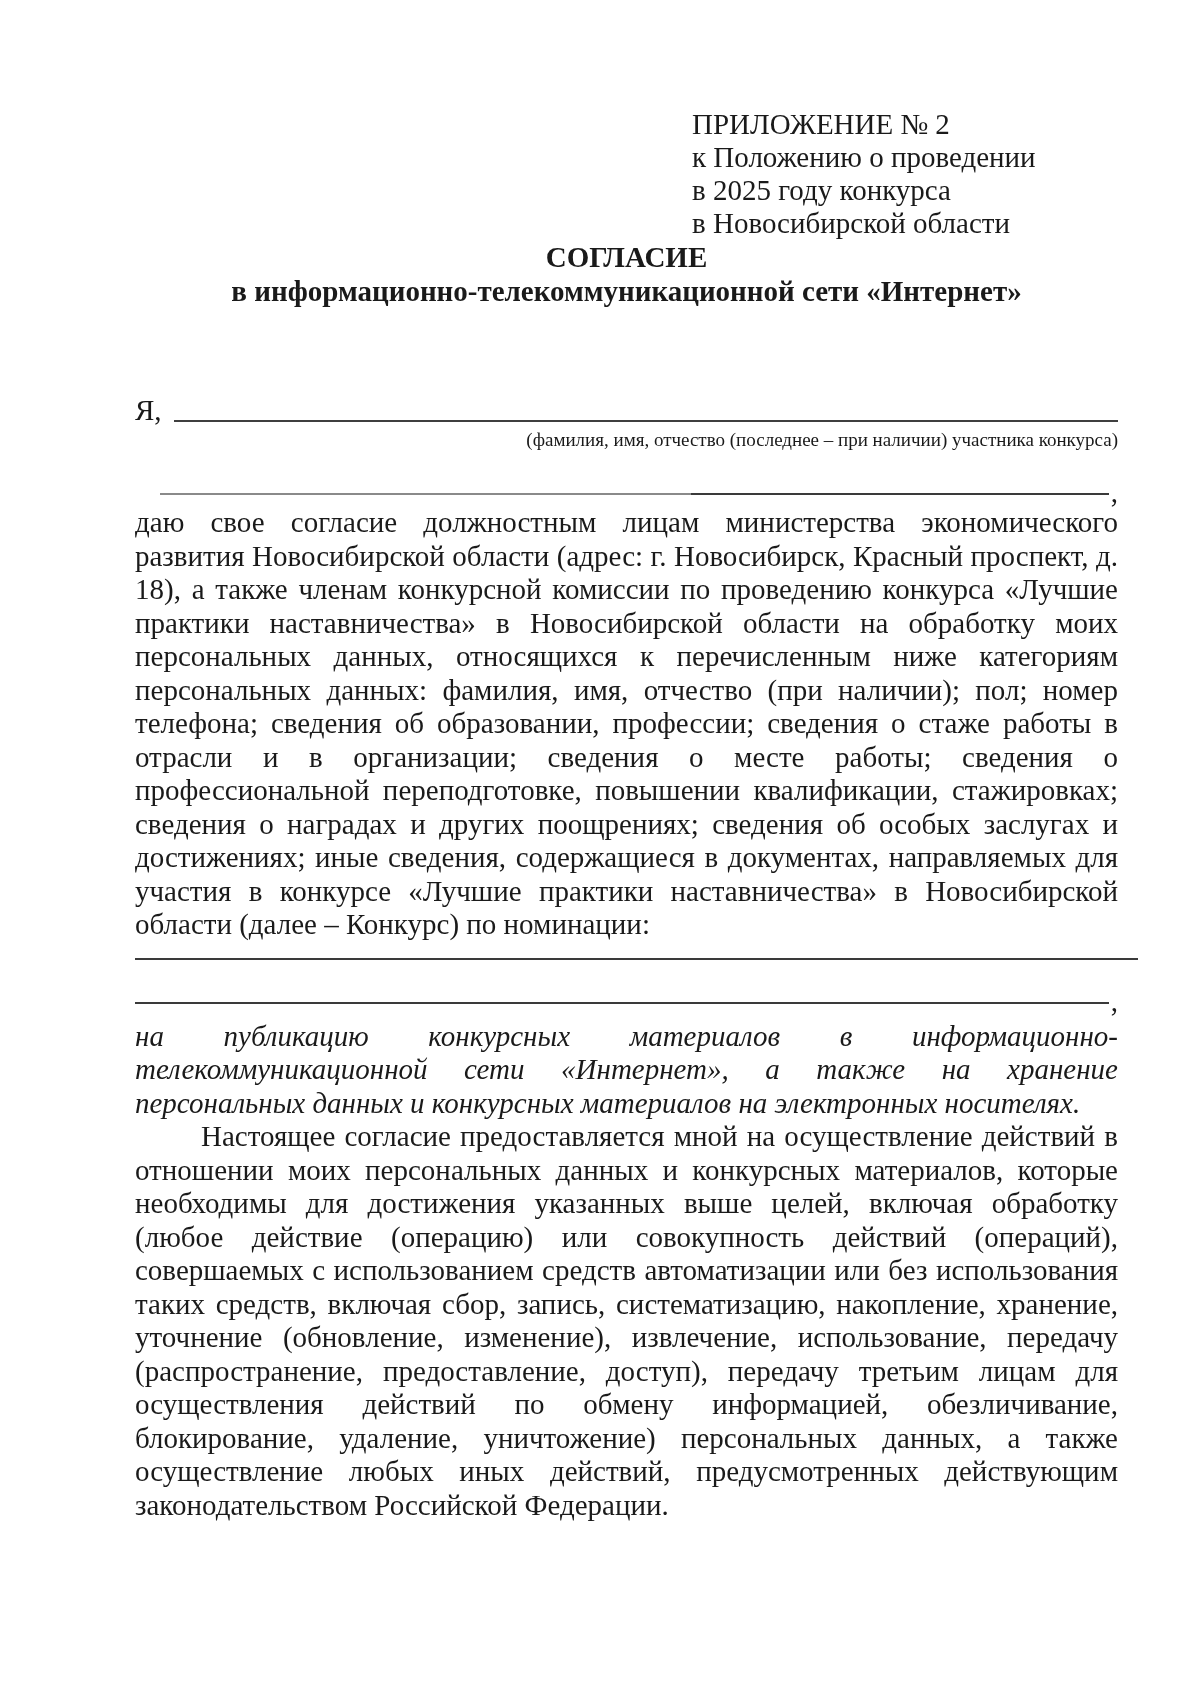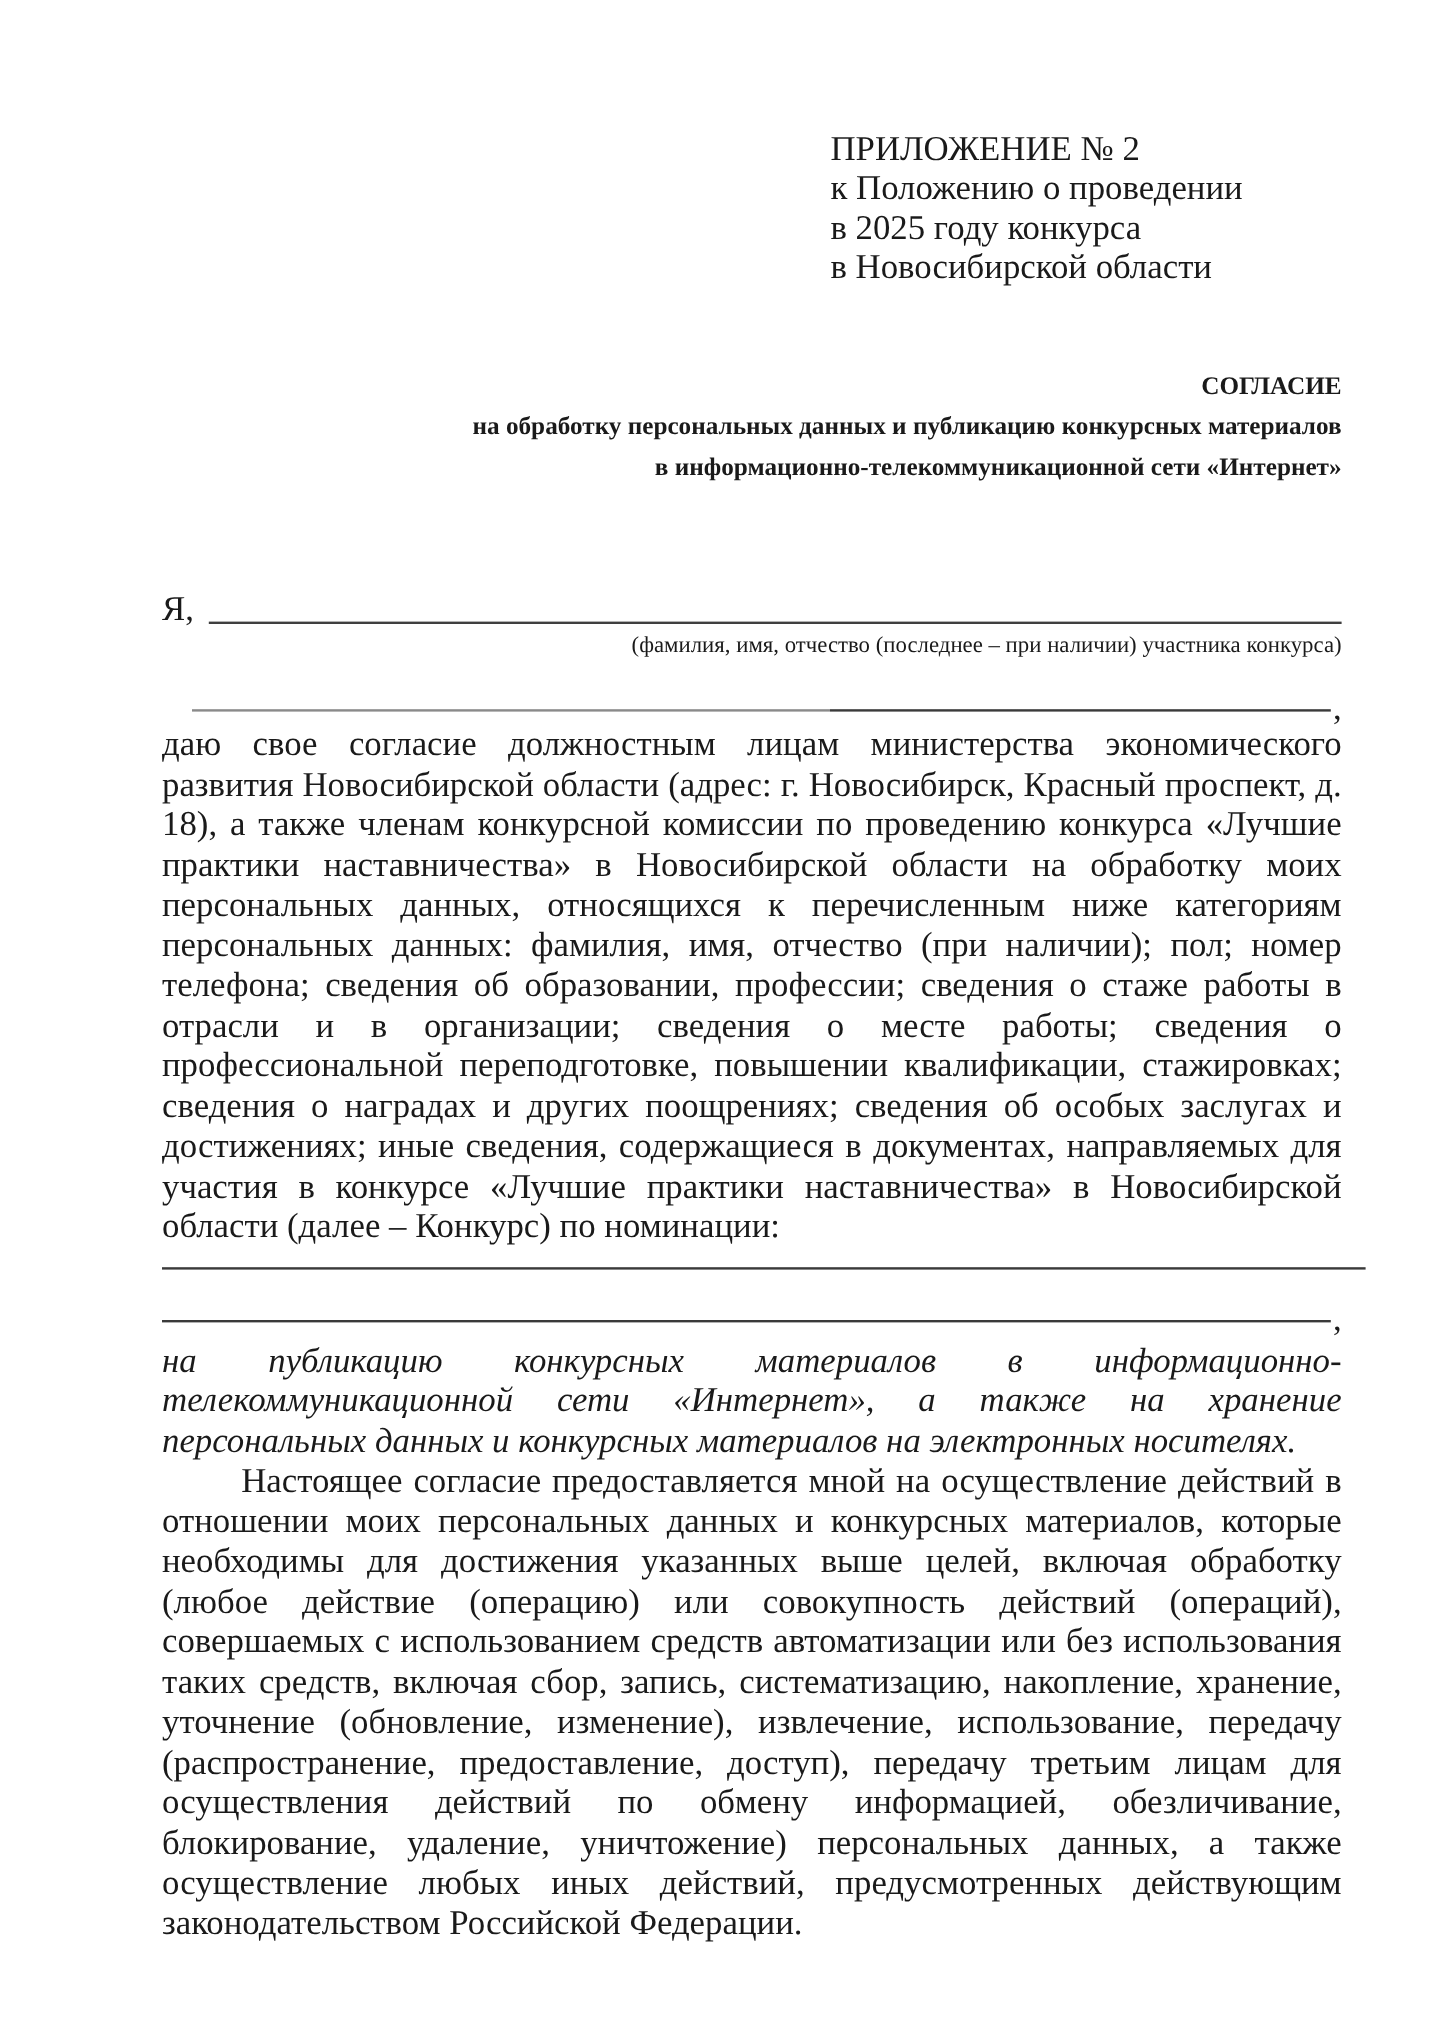--- a/index.html
+++ b/index.html
@@ -22,24 +22,23 @@
   .appendix {
     width: 426px;
     margin-left: auto;
     margin-right: 0;
     font-size: 29px;
     line-height: 33px;
   }
 
   
   .title-block {
-    margin-top: 64px;
-    text-align: right;
+    text-align: center;
     font-weight: bold;
-    font-size: 21px;
+    font-size: 29px;
     line-height: 34px;
   }
 
   
   .ya-row {
     margin-top: 86px;
     display: flex;
     font-size: 29px;
     line-height: 33px;
   }
@@ -104,21 +103,20 @@
 
   <div class="appendix">
     <div>ПРИЛОЖЕНИЕ № 2</div>
     <div>к Положению о проведении</div>
     <div>в 2025 году конкурса</div>
     <div>в Новосибирской области</div>
   </div>
 
   <div class="title-block">
     <div>СОГЛАСИЕ</div>
-    <div>на обработку персональных данных и публикацию конкурсных материалов</div>
     <div>в информационно-телекоммуникационной сети «Интернет»</div>
   </div>
 
   <div class="ya-row">
     <span>Я,</span>
     <div class="rule"></div>
   </div>
 
   <div class="caption-row">(фамилия, имя, отчество (последнее – при наличии) участника конкурса)</div>
 

